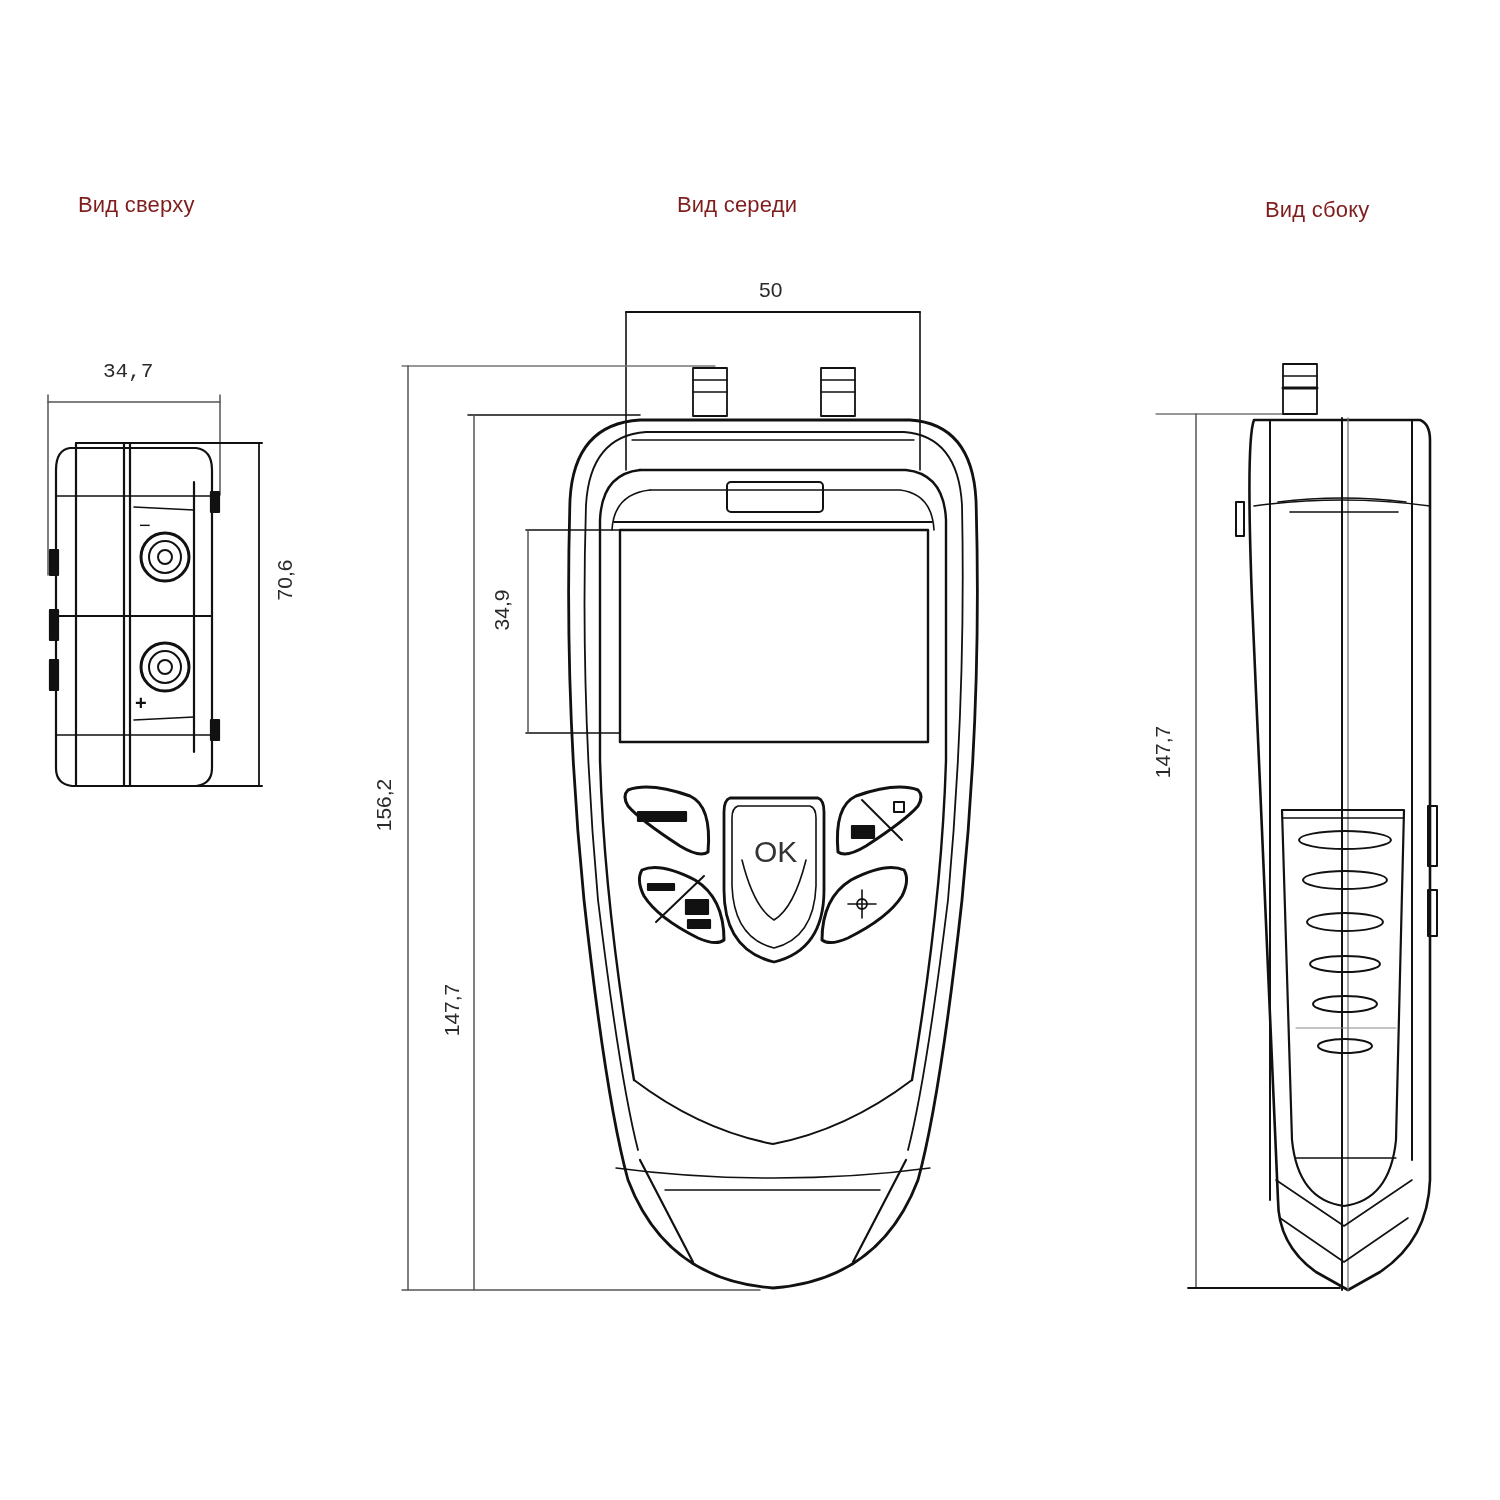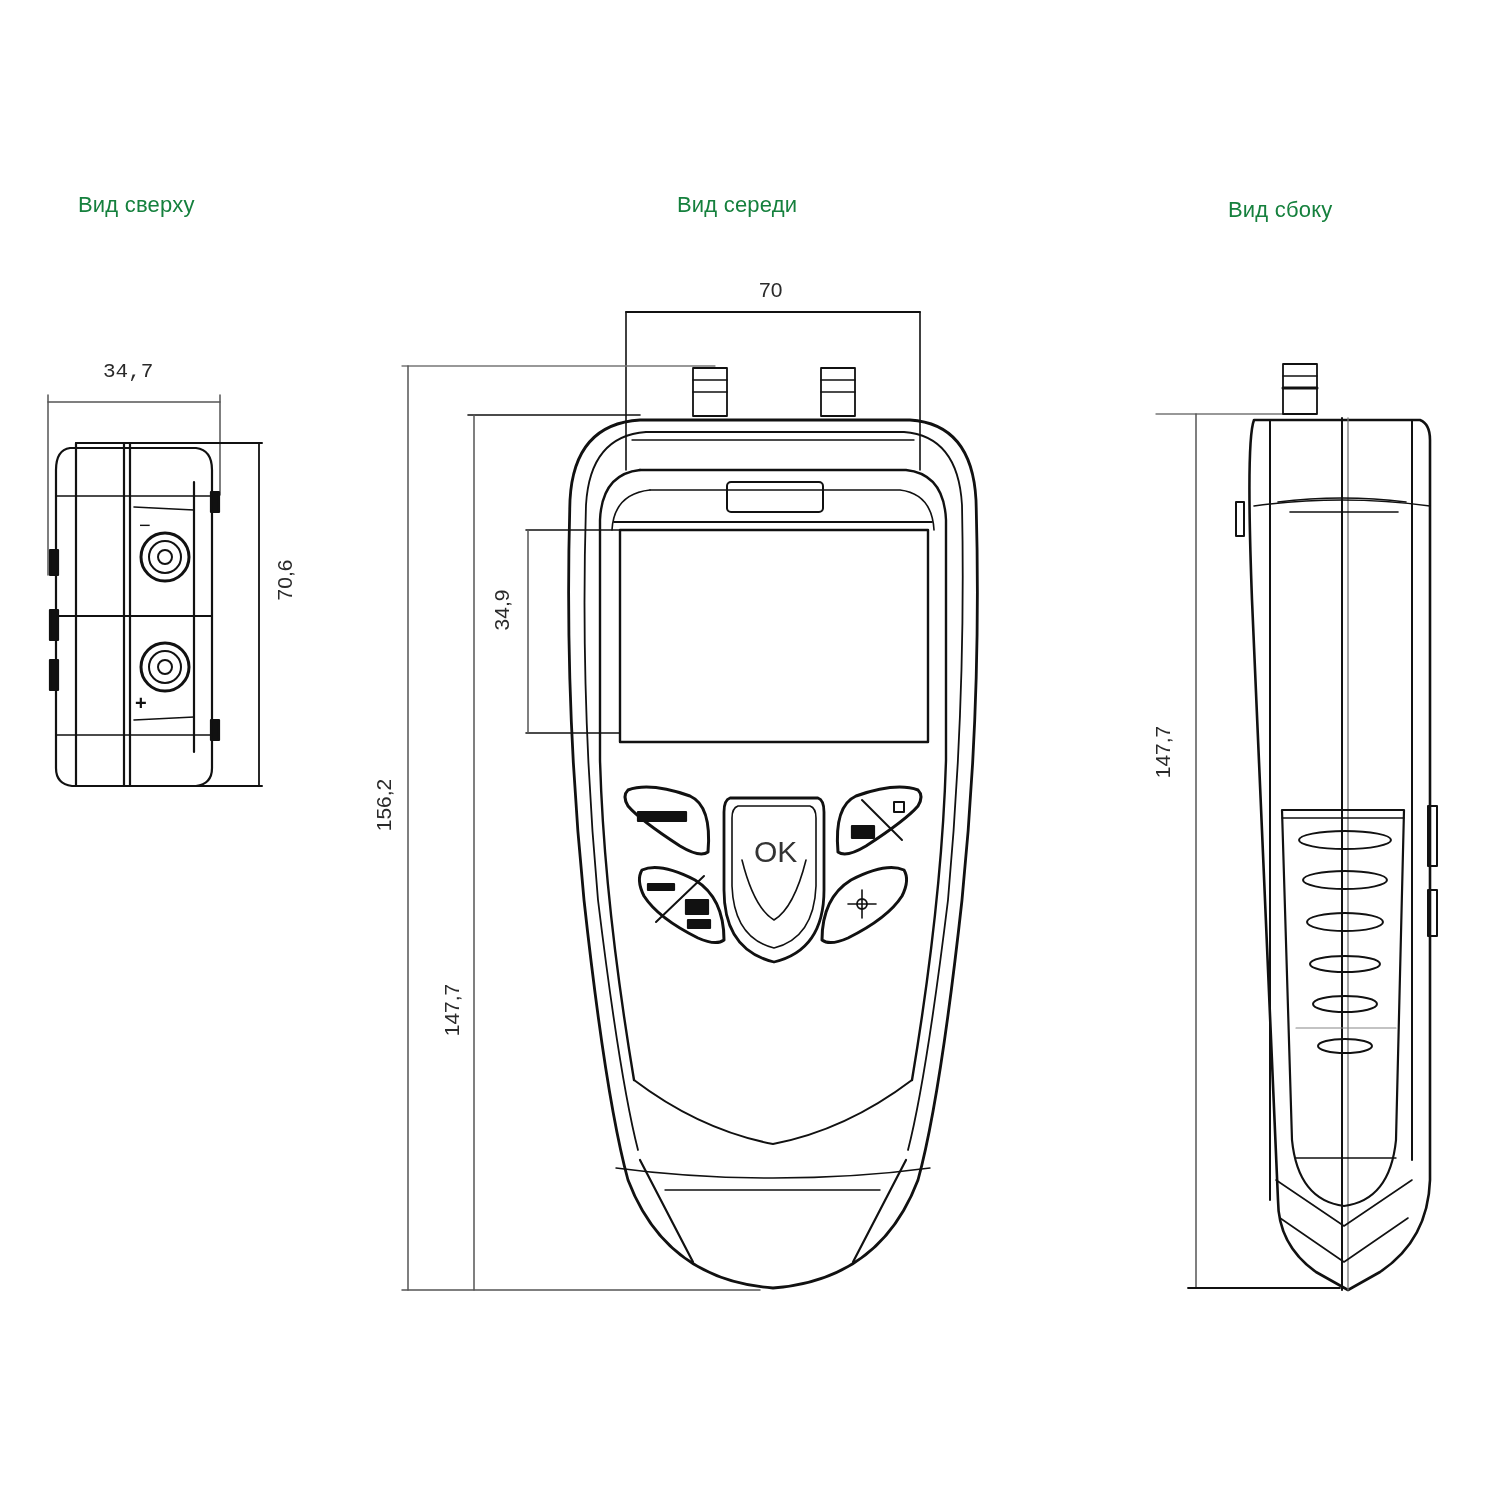--- a/index.html
+++ b/index.html
@@ -1,32 +1,32 @@
 <!DOCTYPE html>
 <html><head>
   <meta charset="utf-8">
   <style>
     html, body { margin: 0; padding: 0; background: #ffffff; }
     body { width: 1500px; height: 1500px; position: relative; overflow: hidden;
            font-family: "Liberation Sans", sans-serif; color: #1a1a1a; }
-    .view-title { position: absolute; font-size: 22px; color: #15803d; white-space: nowrap; letter-spacing: 0.2px; }
+    .view-title { position: absolute; font-size: 22px; color: #7f1d1d; white-space: nowrap; letter-spacing: 0.2px; }
     .dim { position: absolute; font-size: 21px; color: #2a2a2a; white-space: nowrap; }
     .dim.rot { transform: rotate(-90deg); transform-origin: center center; }
     svg { position: absolute; left: 0; top: 0; }
   </style>
 </head>
 <body>
 
 <div class="view-title" style="left:78px; top:192px;">Вид сверху</div>
 <div class="view-title" style="left:677px; top:192px;">Вид середи</div>
-<div class="view-title" style="left:1228px; top:197px;">Вид сбоку</div>
+<div class="view-title" style="left:1265px; top:197px;">Вид сбоку</div>
 
 <div class="dim" style="left:103px; top:360px;font-family:Liberation Mono, monospace;">34,7</div>
 <div class="dim rot" style="left:265px; top:568px;">70,6</div>
-<div class="dim" style="left:759px; top:278px;">70</div>
+<div class="dim" style="left:759px; top:278px;">50</div>
 <div class="dim rot" style="left:482px; top:598px;">34,9</div>
 <div class="dim rot" style="left:358px; top:793px;">156,2</div>
 <div class="dim rot" style="left:426px; top:998px;">147,7</div>
 <div class="dim rot" style="left:1137px; top:740px;">147,7</div>
 
 <svg width="1500" height="1500" viewBox="0 0 1500 1500">
   <g fill="none" stroke="#111" stroke-width="2.2" stroke-linecap="round" stroke-linejoin="round">
 
     <g>
 

